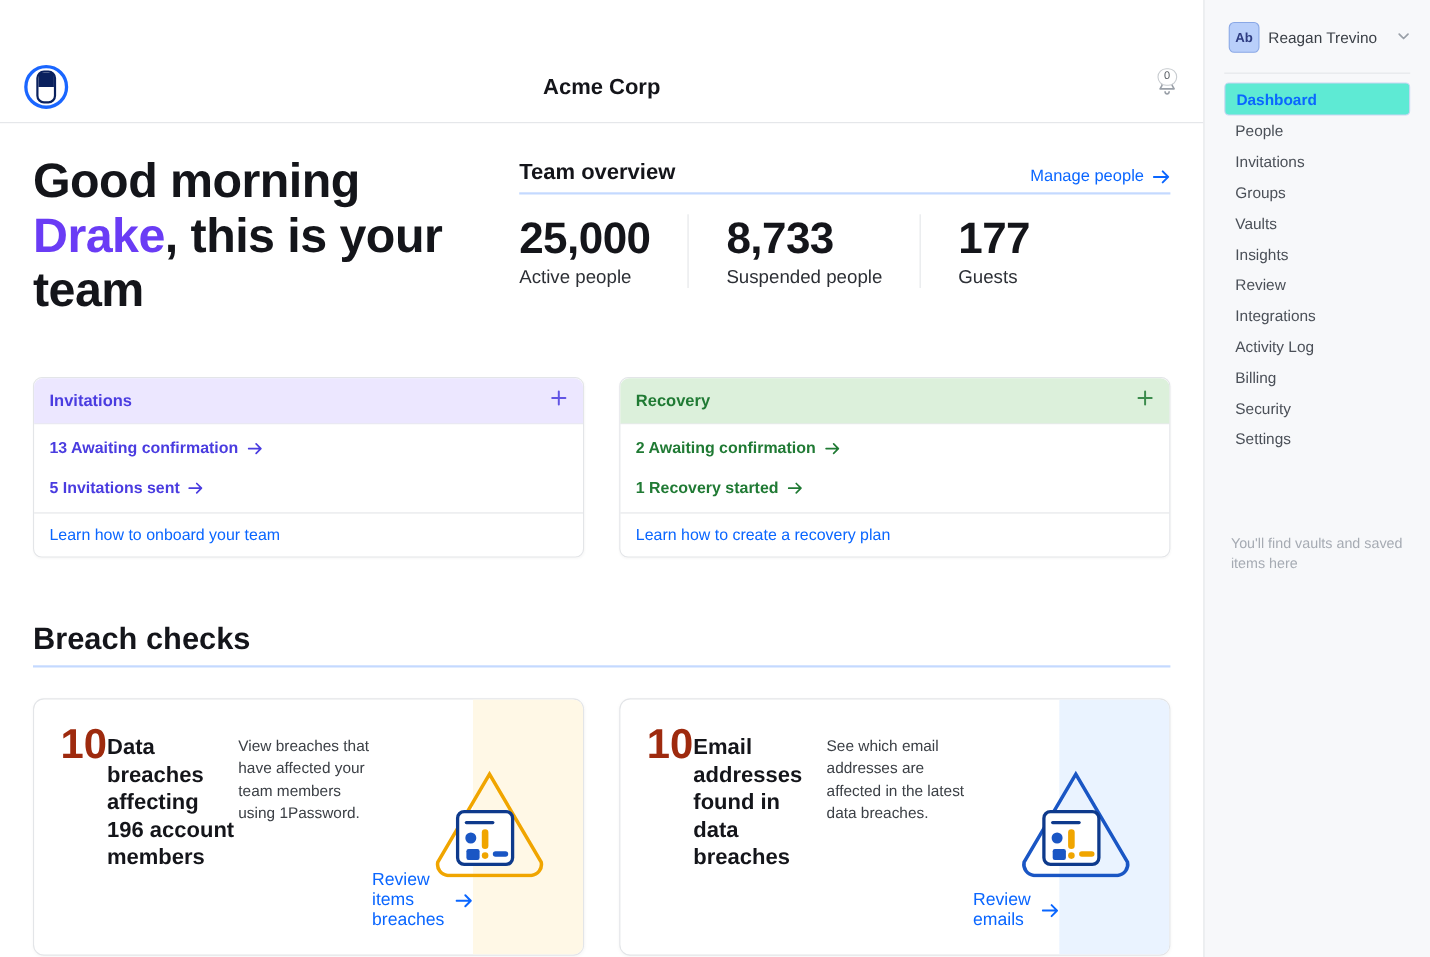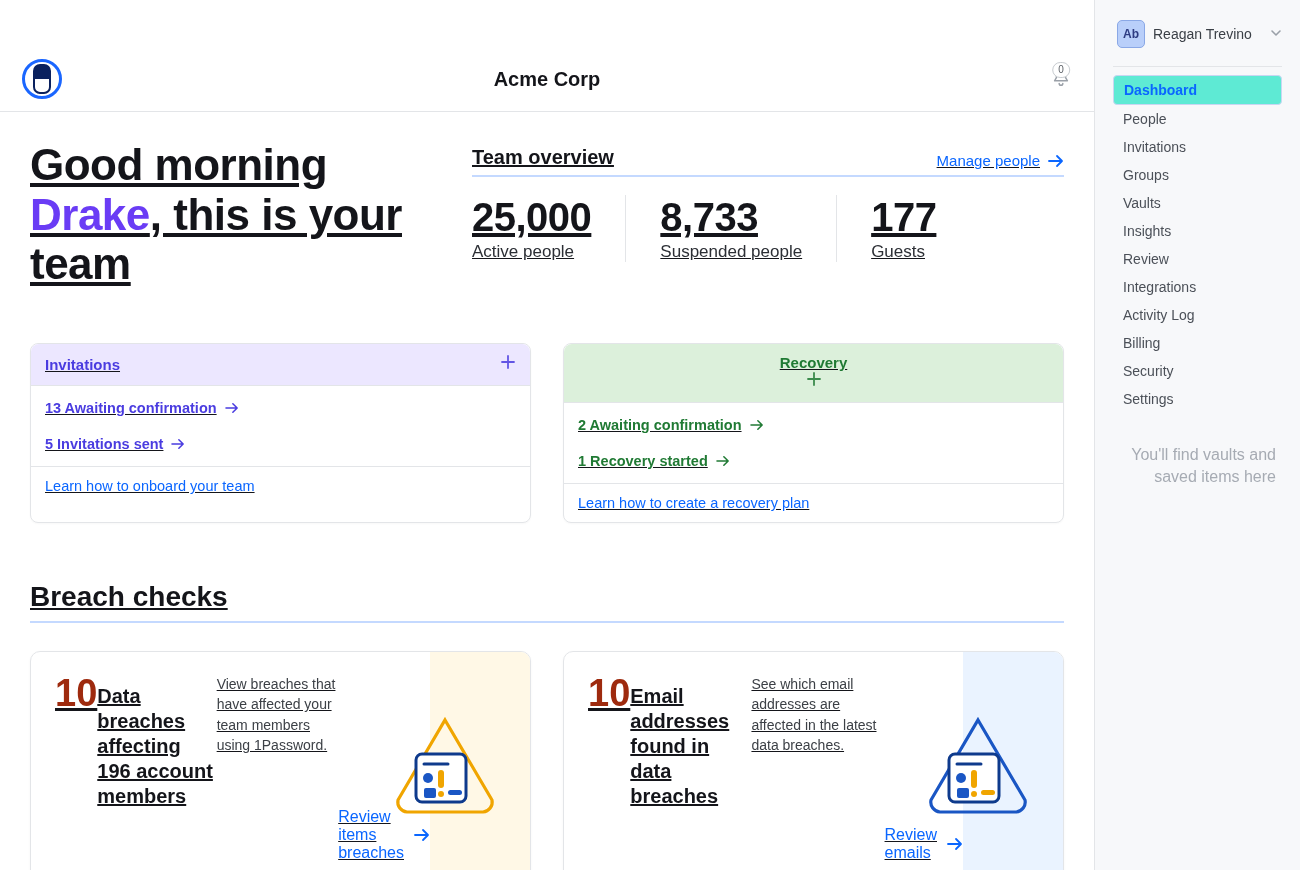--- a/index.html
+++ b/index.html
@@ -42,21 +42,21 @@
   .logo::before{content:"";width:14px;height:26px;border-radius:7px;
     background:linear-gradient(180deg,#0a215e 0 50%,#fff 50% 100%);
     border:2px solid #0a215e;}
   .orgname{flex:1;text-align:center;font-weight:700;font-size:20px;}
   .bell-wrap{width:120px;display:flex;justify-content:flex-end;align-items:center;}
   .bell{position:relative;color:#8b9096;}
   .badge{position:absolute;top:-4px;left:50%;transform:translateX(-50%);
     font-size:10px;background:#fff;border:1px solid #c8ccd0;border-radius:999px;
     padding:0 5px;color:#5b6066;line-height:14px;}
   
-  .main{grid-column:1/2;padding:28px 30px 56px;overflow:auto;text-decoration:underline;}
+  .main{grid-column:1/2;padding:28px 30px 56px;overflow:auto;}
   .greet-row{display:flex;gap:42px;align-items:flex-start;}
   .greet{font-size:44px;line-height:1.13;font-weight:700;letter-spacing:-0.5px;max-width:400px;margin:0;}
   .greet .name{color:var(--purple);}
   .ov{flex:1;min-width:0;}
   .ov-head{display:flex;align-items:flex-end;justify-content:space-between;
     border-bottom:2px solid #c4d9ff;padding-bottom:6px;margin-top:6px;}
   .ov-title{font-size:20px;font-weight:700;}
   .ov-link{color:var(--link);font-weight:500;display:flex;align-items:center;gap:8px;font-size:15px;}
   .stats{display:flex;margin-top:18px;}
   .stat{padding-right:34px;}
@@ -64,59 +64,59 @@
   .stat-num{font-size:40px;font-weight:700;letter-spacing:-0.5px;}
   .stat-lbl{font-size:17px;color:#2c2f35;margin-top:2px;}
   
   .cards2{display:grid;grid-template-columns:1fr 1fr;gap:32px;margin-top:54px;}
   .card{border:1px solid var(--border);border-radius:8px;background:#fff;
     box-shadow:0 1px 2px rgba(0,0,0,0.03);}
   .card-head{display:flex;align-items:center;justify-content:space-between;
     padding:10px 14px;border-bottom:1px solid var(--border);border-radius:8px 8px 0 0;
     font-weight:600;font-size:15px;}
   .card.inv .card-head{background:var(--purplesoft);color:var(--purpledark);}
-  .card.rec .card-head{background:var(--greensoft);color:var(--green);flex-direction:column;}
+  .card.rec .card-head{background:var(--greensoft);color:var(--green);}
   .plus{font-size:18px;opacity:0.85;}
   .card-rows{padding:4px 0;}
   .card-row{padding:10px 14px;font-weight:600;display:flex;align-items:center;gap:8px;font-size:14.5px;}
   .card.inv .card-row{color:var(--purpledark);}
   .card.rec .card-row{color:var(--green);}
   .card-foot{border-top:1px solid var(--border);padding:11px 14px;}
   .learn{color:var(--link);font-size:14.5px;}
   
   .section-title{font-size:28px;font-weight:700;margin-top:58px;
     border-bottom:2px solid #c4d9ff;padding-bottom:8px;}
   .breach-cards{display:grid;grid-template-columns:1fr 1fr;gap:32px;margin-top:28px;}
   .bcard{border:1px solid var(--border);border-radius:10px;background:#fff;
     box-shadow:0 1px 3px rgba(0,0,0,0.04);
     display:flex;position:relative;overflow:hidden;min-height:234px;}
   .bcard .bleft{flex:1;padding:22px 0 22px 24px;display:flex;flex-direction:row;}
   .bcard .bright{width:100px;}
   .bcard.yellow .bright{background:linear-gradient(180deg,#fff8e6,#fff8e6);}
   .bcard.blue .bright{background:linear-gradient(180deg,#eaf3ff,#eaf3ff);}
   .bnum{font-size:38px;font-weight:700;color:var(--rust);line-height:1;}
   .btitle{font-size:20px;font-weight:700;margin-top:10px;max-width:280px;line-height:1.25;}
-  .bdesc{font-size:14px;color:#3c4046;max-width:300px;line-height:1.45;}
+  .bdesc{font-size:14px;color:#3c4046;margin-top:10px;max-width:300px;line-height:1.45;}
   .bdivider{border-top:1px solid var(--border);margin-top:14px;}
   .baction{margin-top:auto;padding-top:14px;color:var(--link);font-weight:500;display:flex;align-items:center;gap:10px;font-size:16px;}
   .bicon{position:absolute;right:30px;top:62px;}
   
   .sidebar{grid-column:2/3;grid-row:1/3;background:var(--sidebarbg);
     border-left:1px solid var(--border);padding:16px 18px;}
   .user{display:flex;align-items:center;gap:8px;margin:4px 0 18px 4px;}
   .avatar{width:28px;height:28px;border-radius:5px;background:#b9cffa;color:#2e3c82;
     font-size:12px;font-weight:600;display:flex;align-items:center;justify-content:center;
     border:1px solid #8aa8e6;text-align:right;}
   .uname{font-size:14px;color:#3a3f46;}
   .chev{color:#9aa0a8;margin-left:auto;}
   .sdiv{height:1px;background:var(--border);margin:2px 0 8px;}
   .nav{list-style:none;margin:0;padding:0;}
   .nav li{padding:6px 10px;font-size:14px;color:#4b5058;border-radius:4px;cursor:pointer;}
   .nav li.active{background:#5eead4;color:var(--link);border:1px solid #c9d6f2;font-weight:600;}
-  .sidefoot{margin-top:31px;text-align:right;color:var(--mutedlight);font-size:16px;padding:0 6px;line-height:1.4;}
+  .sidefoot{margin-top:72px;text-align:left;color:var(--mutedlight);font-size:13px;padding:0 6px;line-height:1.4;}
   
   .arrow{display:inline-flex;}
 </style>
 </head>
 <body>
 
 <div class="app">
 
   <header class="topbar">
     <div class="logo-slot">

